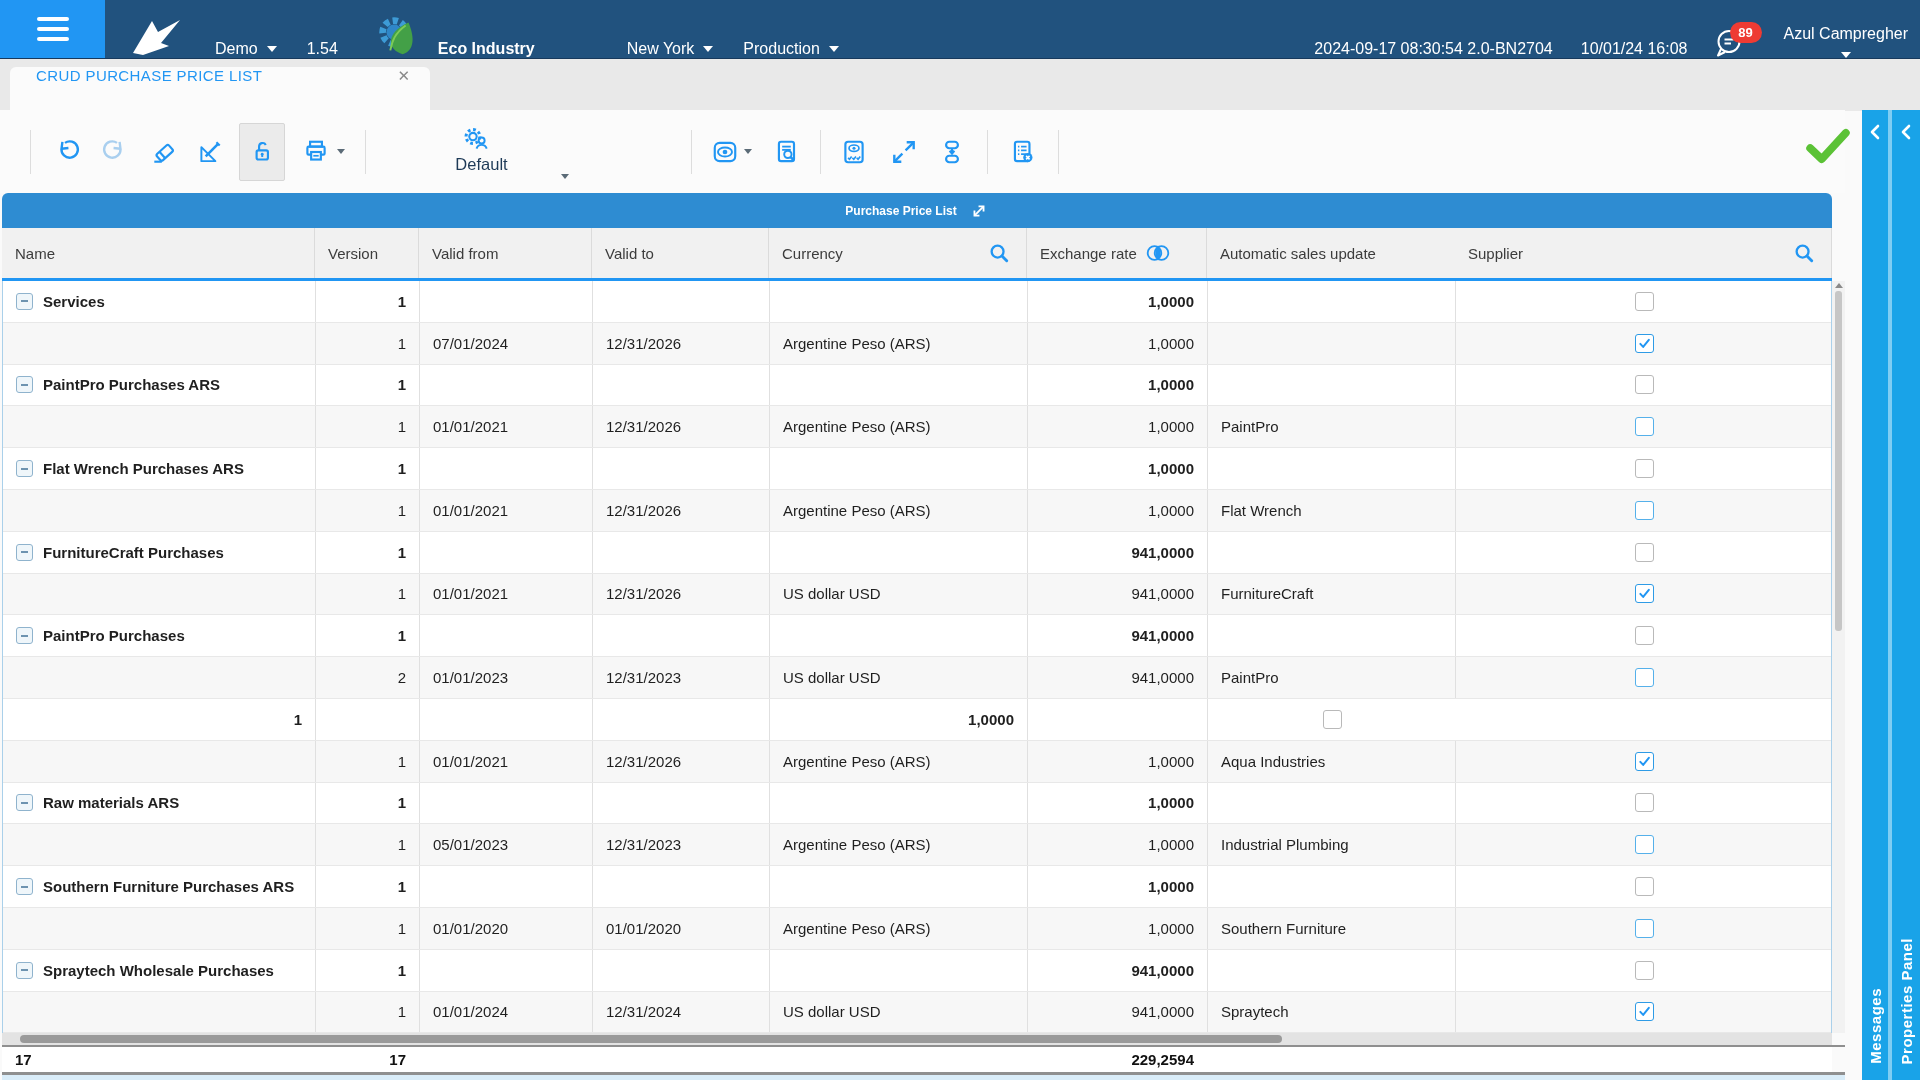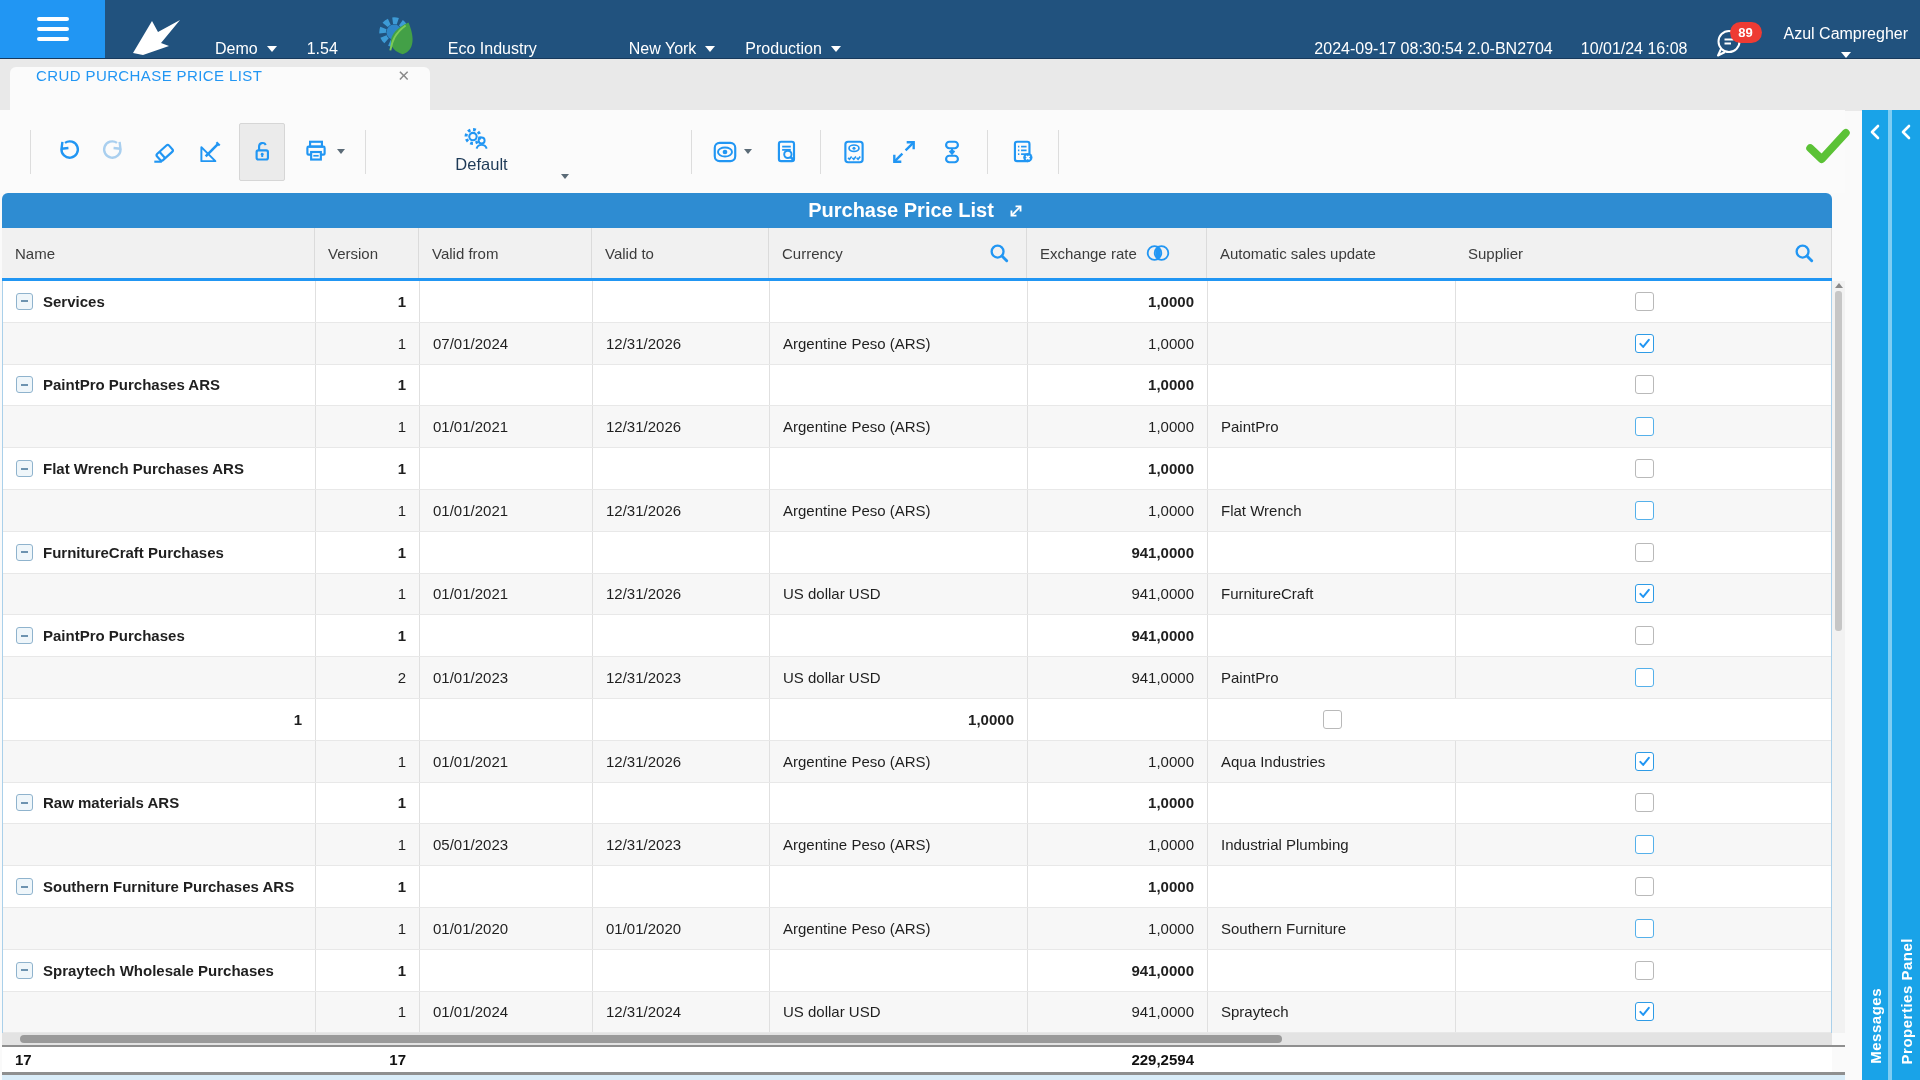--- a/index.html
+++ b/index.html
@@ -45,21 +45,21 @@
   .strip-messages{left:1862px;width:26px;}
   .strip-gap{position:absolute;left:1888px;top:110px;width:4px;height:970px;background:#7FCDF3;}
   .strip-properties{left:1892px;width:28px;}
   .strip .chev{position:absolute;top:14px;left:50%;transform:translateX(-50%);}
   .vtext{position:absolute;bottom:16px;left:50%;transform:translateX(-50%) rotate(180deg);
     writing-mode:vertical-rl;color:#fff;font-size:15px;font-weight:bold;letter-spacing:.5px;white-space:nowrap;}
 
   
   .gridwrap{position:absolute;left:2px;top:193px;width:1845px;height:887px;}
   .gtitle{position:absolute;left:0;top:0;width:1830px;height:35px;background:#2E8CD2;border-radius:6px 6px 0 0;
-    display:flex;align-items:center;justify-content:center;gap:12px;color:#fff;font-size:20px;font-weight:bold;}
+    display:flex;align-items:center;justify-content:center;gap:12px;color:#fff;font-size:12px;font-weight:bold;}
   .cols{display:grid;grid-template-columns:313px 104px 173px 177px 258px 180px 248px 377px;}
   .ghead{position:absolute;left:0;top:35px;width:1830px;height:50px;background:#F1F1F1;
     border-bottom:3px solid #2196F3;box-sizing:content-box;}
   .hc{display:flex;align-items:center;padding:0 13px;border-right:1px solid #DBDBDB;
     color:#3C3C3C;font-size:15px;overflow:hidden;white-space:nowrap;}
   .hc .mag{margin-left:auto;margin-right:2px;}
   .hc .venn{margin-left:8px;}
   .grows{position:absolute;left:0;top:88px;width:1830px;height:752px;overflow:hidden;background:#fff;
     border-left:1px solid #AAD0EA;border-right:1px solid #AAD0EA;box-sizing:border-box;}
   .row{height:41.8px;border-bottom:1px solid #E8E8E8;box-sizing:border-box;background:#fff;}
@@ -115,21 +115,21 @@
     </div>
     <span style="margin-left:30px;">1.54</span>
     <span style="margin-left:36px;">
       <svg width="46" height="46" viewBox="0 0 48 48">
         <circle cx="21" cy="21" r="12" fill="none" stroke="#3D9BD6" stroke-width="7" stroke-dasharray="5.5 3.6"></circle>
         <circle cx="21" cy="21" r="8" fill="#2F86C8"></circle>
         <path d="M30 44 C14 40 11 22 36 11 C44 30 40 41 30 44 Z" fill="#43A047"></path>
         <path d="M33 14 C22 22 19 30 17 40" fill="none" stroke="#7DCB57" stroke-width="2"></path>
       </svg>
     </span>
-    <span style="margin-left:28px;">Eco Industry</span>
+    <span style="margin-left:18px;font-weight:bold;">Eco Industry</span>
     <div class="tb-item" style="margin-left:92px;">
       <span>New York</span>
         <span class="car"></span>
     </div>
     <div class="tb-item" style="margin-left:30px;">
       <span>Production</span>
         <span class="car"></span>
     </div>
     <div class="spacer"></div>
     <span>2024-09-17 08:30:54 2.0-BN2704</span>

